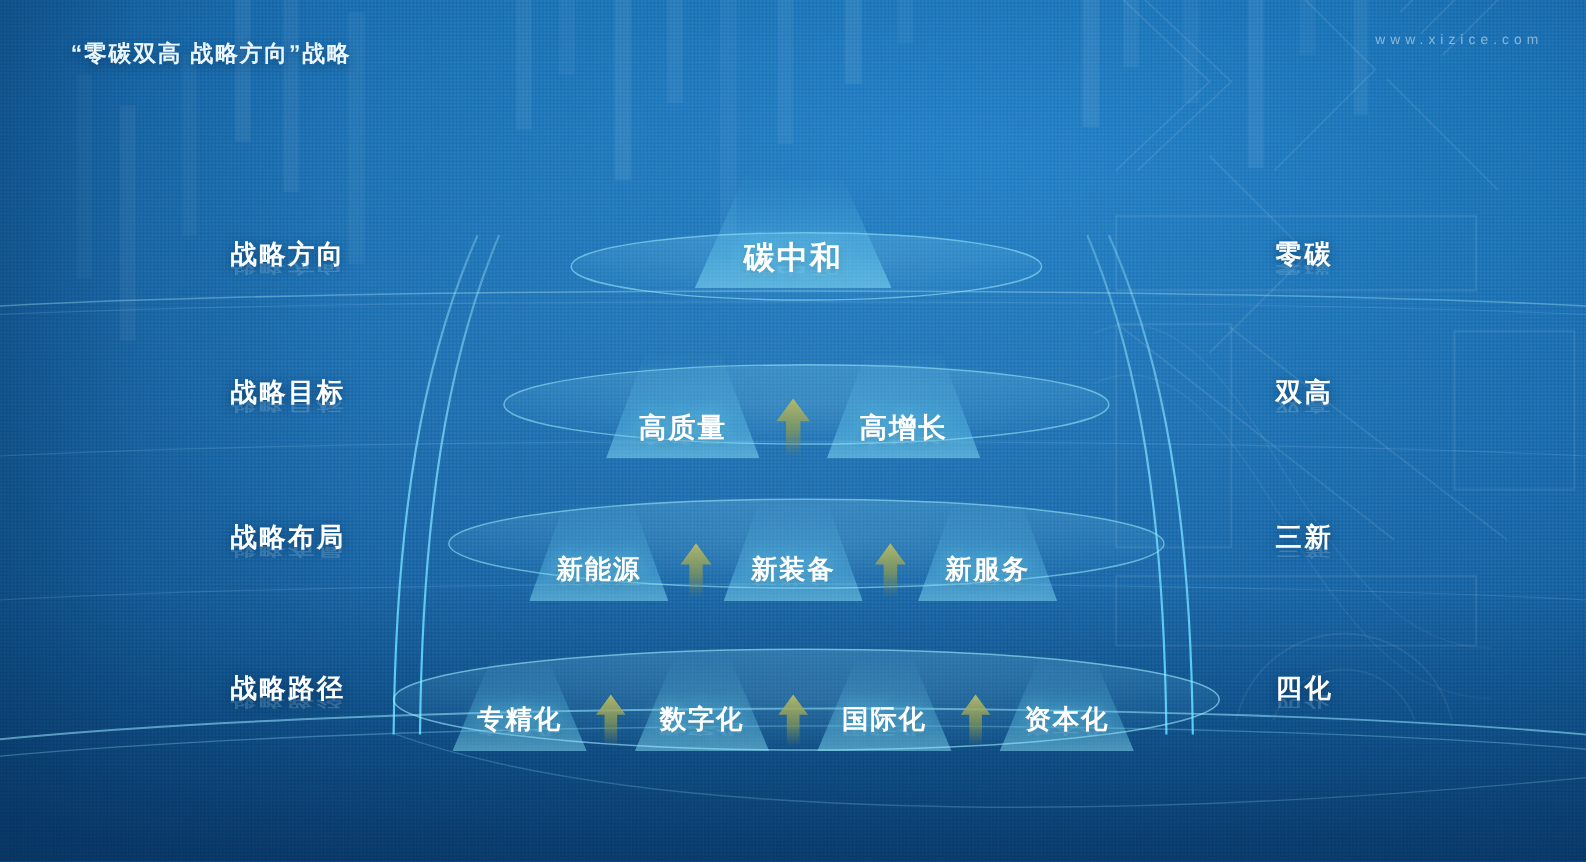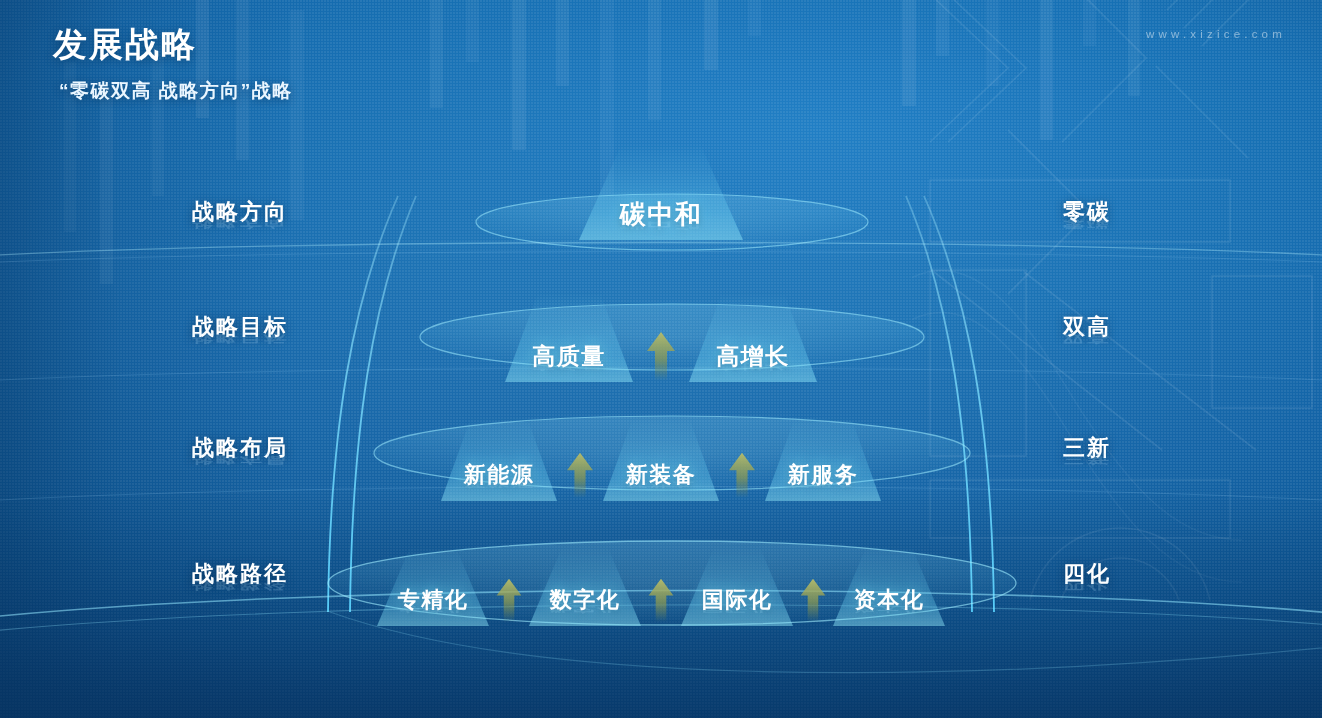--- a/index.html
+++ b/index.html
@@ -175,21 +175,20 @@
       <path d="M-40 372 C 30 292, 90 342, 150 442 S 260 602, 330 602"></path>
     </g>
   </svg>
 
   <div class="bg-layer halftone"></div>
   <div class="bg-layer vignette"></div>
   <div class="bg-layer left-fade"></div>
   <div class="bg-layer bottom-fade"></div>
 
   <div class="header">
-    <div class="title">发展战略</div>
     <div class="subtitle">“零碳双高 战略方向”战略</div>
   </div>
   <div class="watermark">www.xizice.com</div>
 
   <svg class="funnel-svg" width="1322" height="718" viewBox="0 0 1322 718" fill="none">
     <defs>
       <linearGradient id="discFill" x1="0" y1="0" x2="0" y2="1">
         <stop offset="0%" stop-color="#9ae6ff" stop-opacity=".20"></stop>
         <stop offset="55%" stop-color="#6fd4f5" stop-opacity=".07"></stop>
         <stop offset="100%" stop-color="#4fc3ec" stop-opacity=".02"></stop>

